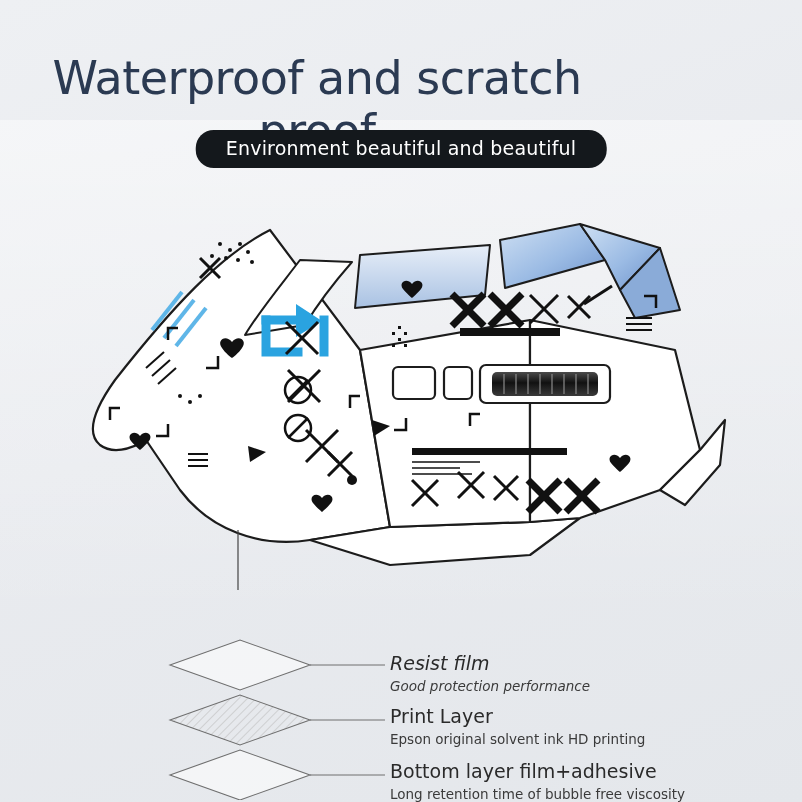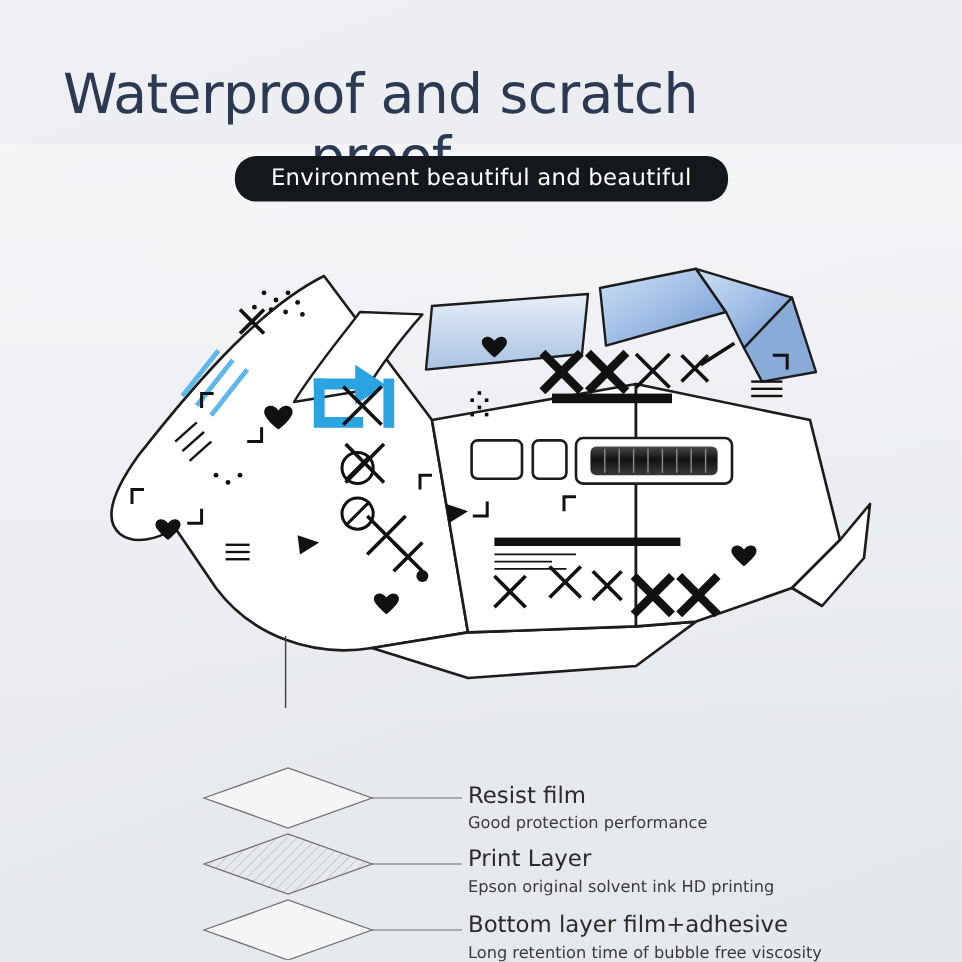--- a/index.html
+++ b/index.html
@@ -89,21 +89,21 @@
     font-family: "DejaVu Sans", sans-serif;
     font-weight: 400;
     line-height: 1.2;
   }
   .layer-desc {
     font-size: 13.5px;
     color: #3a3a3a;
     font-family: "DejaVu Sans", sans-serif;
     margin-top: 3px;
   }
-  .lt0 { top: 32px; }
+  .lt0 { top: 32px; font-style: italic; }
   .lt1 { top: 85px; }
   .lt2 { top: 140px; }
 </style>
 </head>
 <body>
 
 <div class="page">
 
   <div class="bg-panel"></div>
 

